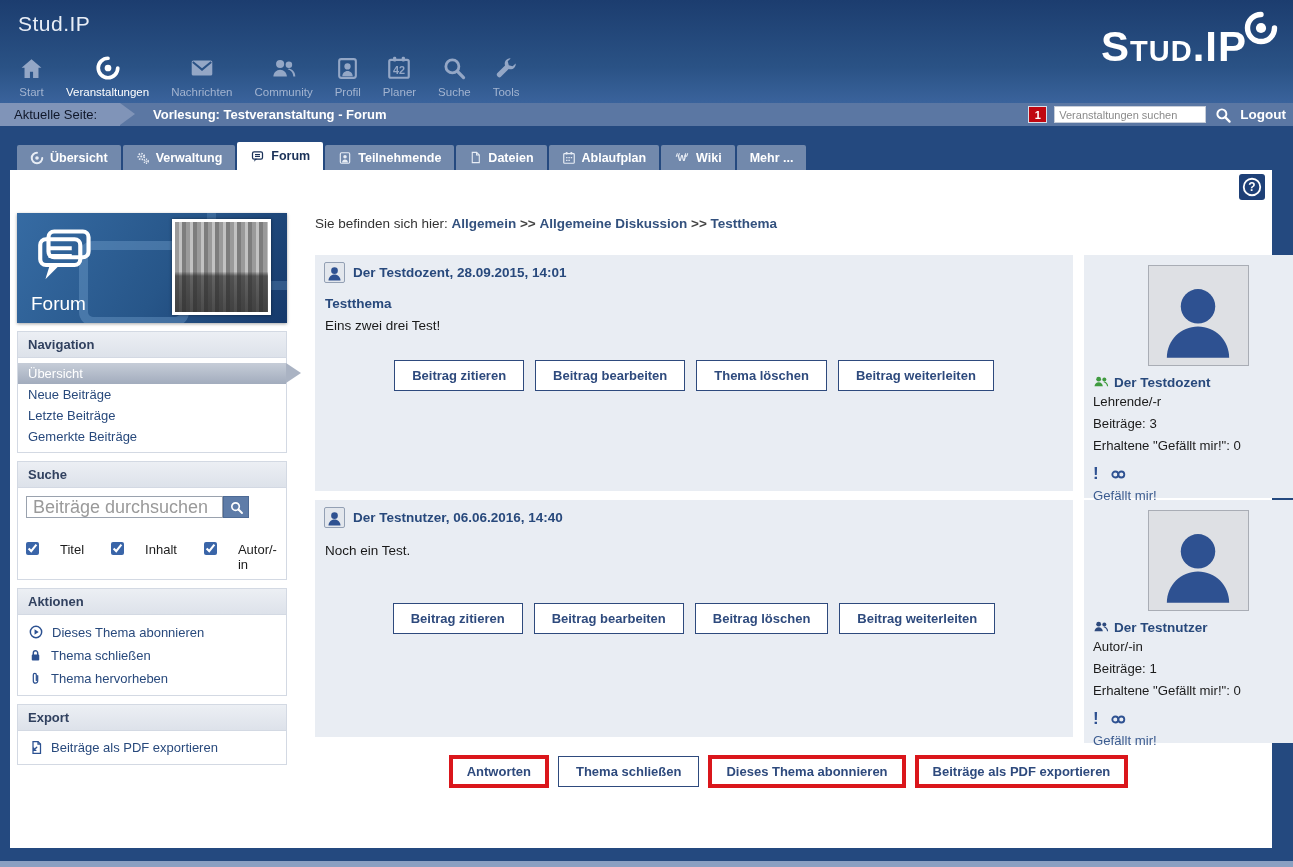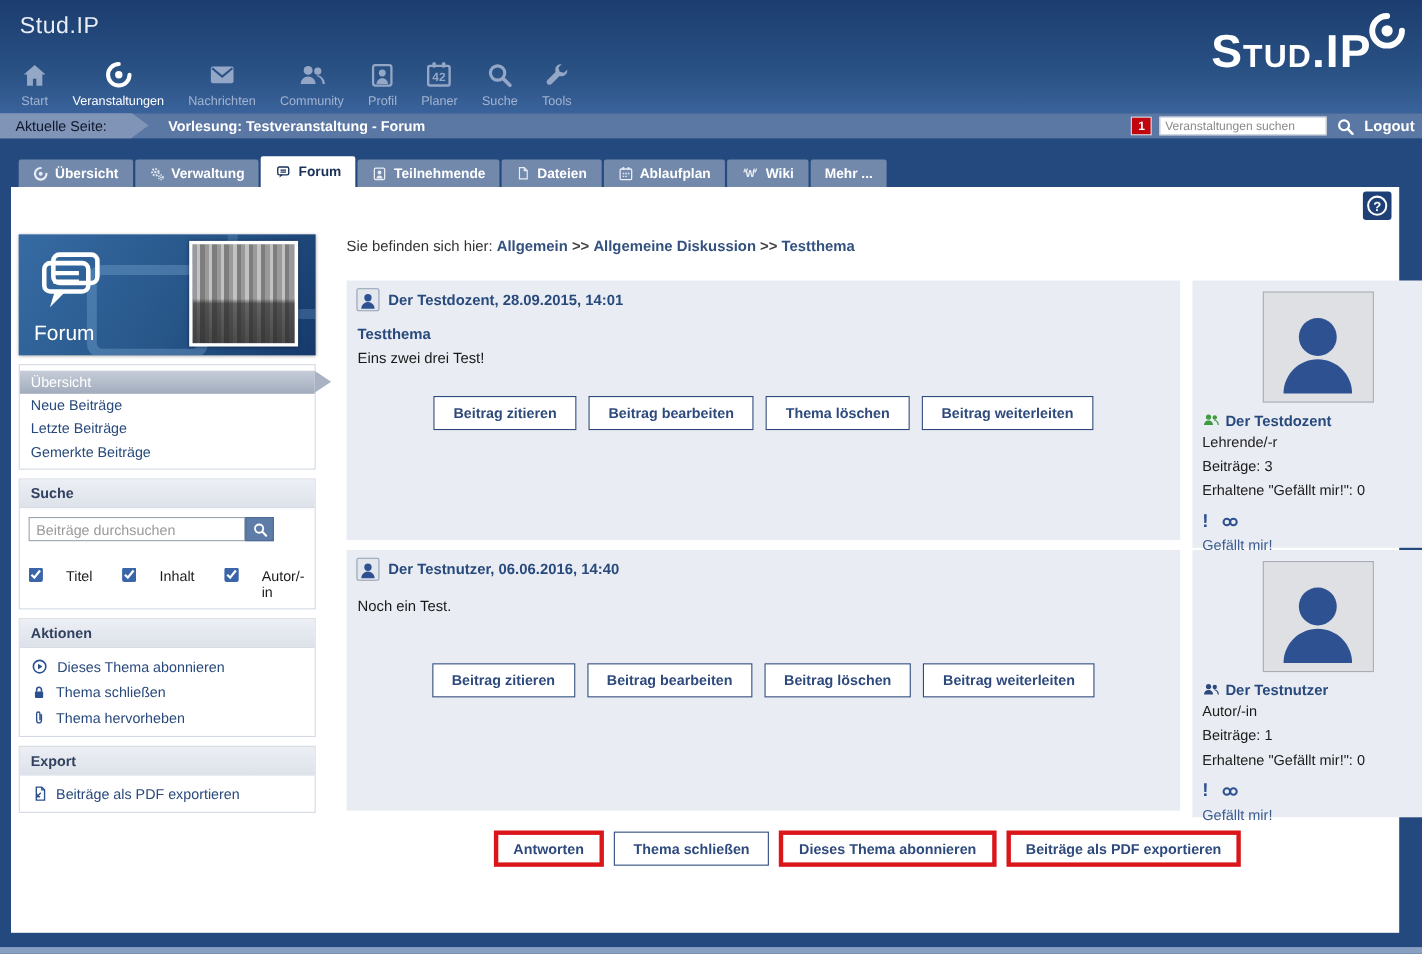--- a/index.html
+++ b/index.html
@@ -68,21 +68,21 @@
         box-shadow:0 0 3px rgba(0,0,0,.5); }
   .sbox { margin-top:8px; border:1px solid #d3d9e3; background:#fff; }
   .sbox .shead { background:linear-gradient(#eceff4,#dde2ea); border-bottom:1px solid #d3d9e3;
                  padding:5px 10px; font-size:13px; font-weight:bold; color:#31415f; }
   .snav-item { padding:3px 10px; font-size:13px; color:#28497c; cursor:pointer; }
   .snav-item.active { position:relative; background:linear-gradient(#c6cdd8,#a2acbd); color:#fff; }
   .snav-item.active::after { content:""; position:absolute; right:-15px; top:0;
         border-top:10.5px solid transparent; border-bottom:10.5px solid transparent; border-left:15px solid #aab3c3; }
   .ssearch-body { padding:8px 8px 7px 8px; }
   .ssearch-row { display:flex; }
-  .ssearch-input { width:197px; height:22px; border:1px solid #9aa2ae; font-size:13px; padding:0 6px;
+  .ssearch-input { width:197px; height:22px; border:1px solid #9aa2ae; font-size:18px; padding:0 6px;
                    font-family:"Liberation Sans", sans-serif; color:#333; }
   .ssearch-input::placeholder { color:#9a9a9a; }
   .ssearch-btn { width:26px; height:22px; background:#5e7ca8; border:1px solid #4d6a95; display:flex;
                  align-items:center; justify-content:center; color:#fff; cursor:pointer; }
   .scheck-row { display:flex; align-items:flex-start; gap:21px; margin-top:24px; font-size:13px; color:#1c1c1c; }
   .scheck-row input { accent-color:#3a65a8; width:13px; height:13px; }
   .scheck-row label { margin-right:6px; }
   .saction { display:flex; align-items:center; gap:8px; padding:4px 10px; font-size:13px; color:#28497c; cursor:pointer; }
   .saction .aicon { color:#2c5191; display:flex; }
   .sbox .body-pad { padding:5px 0; }
@@ -410,20 +410,21 @@
         <span class="bicon">
             <svg width="62" height="62">
               <use href="#i-bigbubble"></use>
             </svg>
           </span>
         <span class="btitle">Forum</span>
         <div class="photo"></div>
       </div>
 
       <div class="sbox">
+        <div class="shead">Navigation</div>
         <div class="body-pad">
           <div class="snav-item active">Übersicht</div>
           <div class="snav-item">Neue Beiträge</div>
           <div class="snav-item">Letzte Beiträge</div>
           <div class="snav-item">Gemerkte Beiträge</div>
         </div>
       </div>
 
       <div class="sbox">
         <div class="shead">Suche</div>

